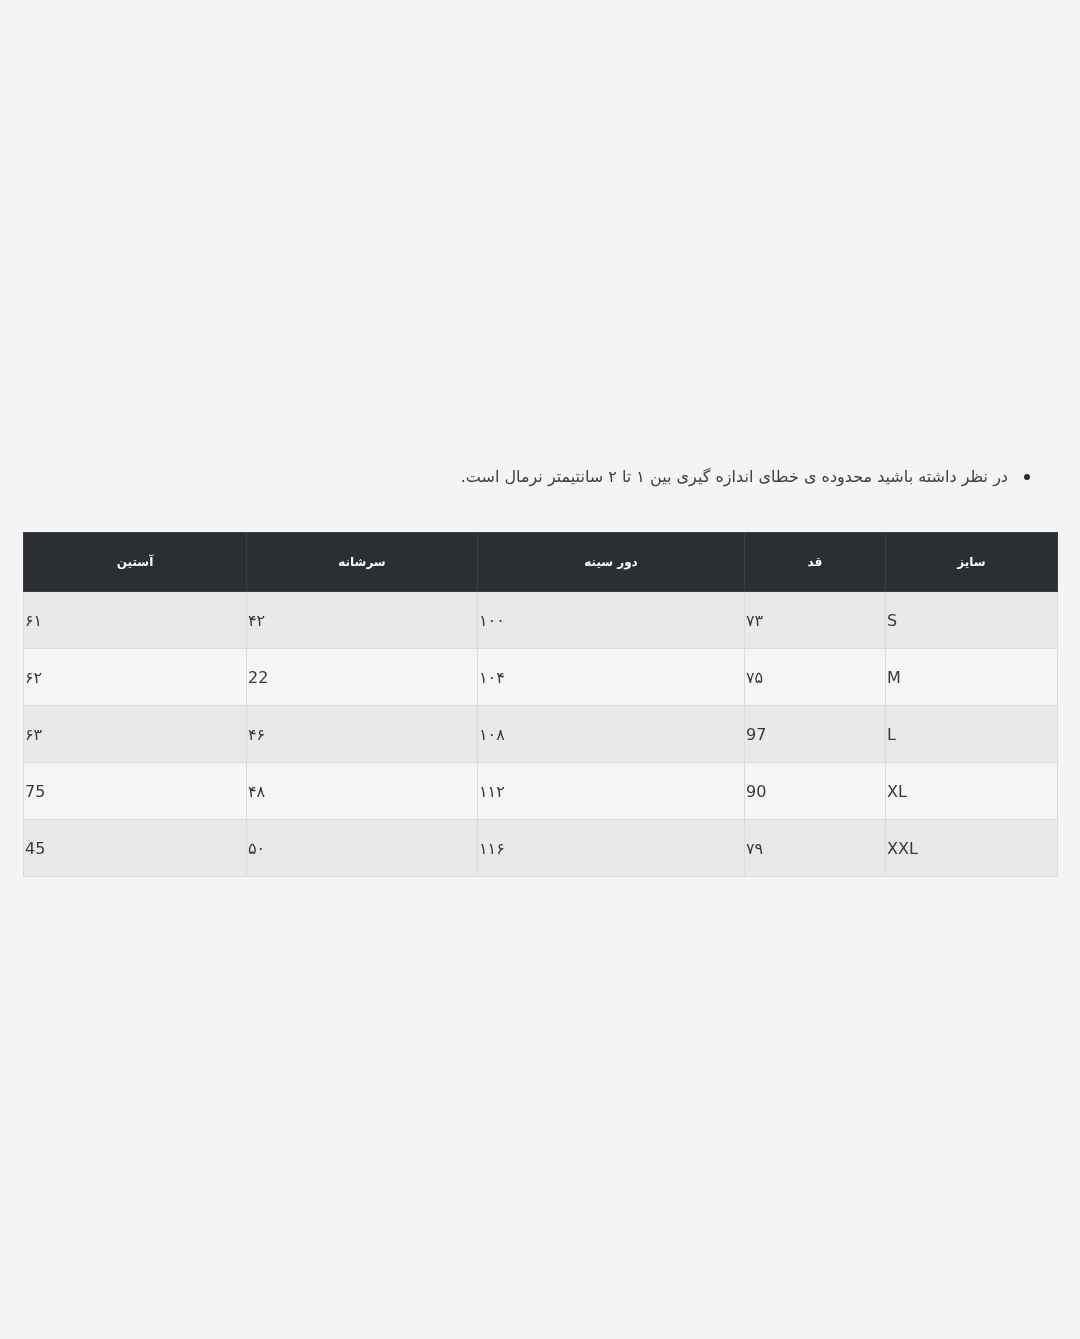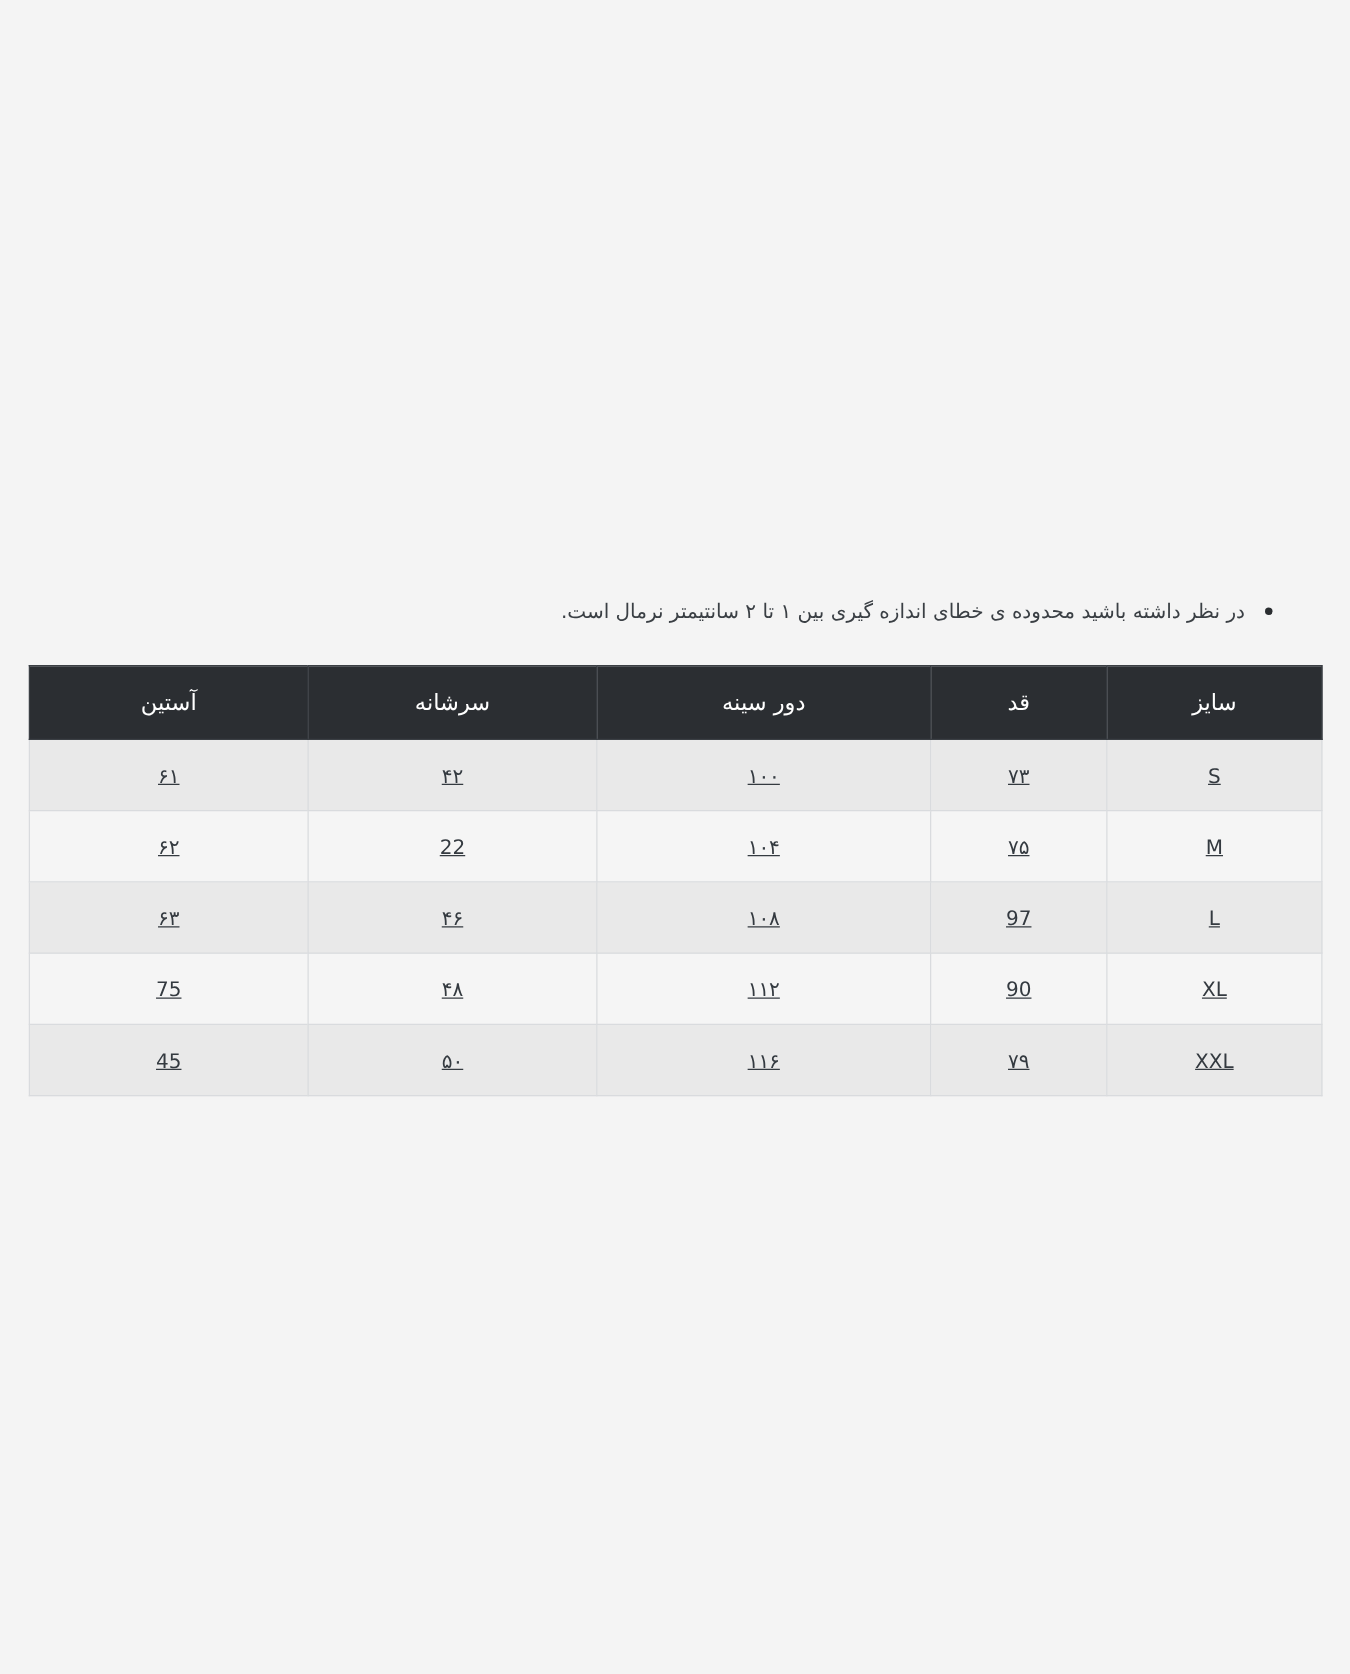--- a/index.html
+++ b/index.html
@@ -24,21 +24,21 @@
       margin: 0;
       padding: 0 24px 0 0;
       list-style: none;
       font-size: 16px;
       line-height: 27px;
       color: #3a3f44;
     }
     .notes li {
       position: relative;
       padding: 0;
-      margin: 16px;
+      margin: 4px;
     }
     .notes li::before {
       content: "";
       position: absolute;
       right: -22px;
       top: 11px;
       width: 6px;
       height: 6px;
       border-radius: 50%;
       background: #2a2d30;
@@ -52,32 +52,31 @@
     table.size-table {
       width: 100%;
       border-collapse: collapse;
       direction: rtl;
       table-layout: fixed;
       font-size: 16px;
     }
     table.size-table th {
       background: #2b2e32;
       color: #ffffff;
-      font-weight: normal;
+      font-weight: bold;
       height: 56px;
       text-align: center;
       border: 1px solid #3b3f44;
-      font-size: 18px;
+      font-size: 12px;
     }
     table.size-table td {
       height: 54px;
-      text-align: center;
+      text-align: left;
       border: 1px solid #d9dbde;
       color: #343a40;
-      text-decoration: underline;
     }
     table.size-table tbody tr:nth-child(odd) td {
       background: #e9e9e9;
     }
     table.size-table tbody tr:nth-child(even) td {
       background: #f5f5f5;
     }
     .col-size { width: 172px; }
     .col-height { width: 141px; }
     .col-chest { width: 267px; }

